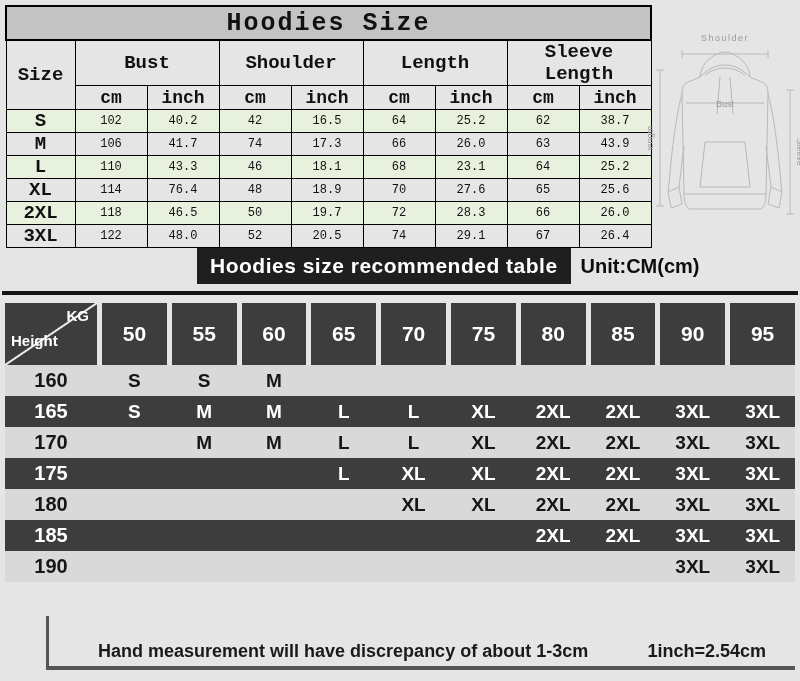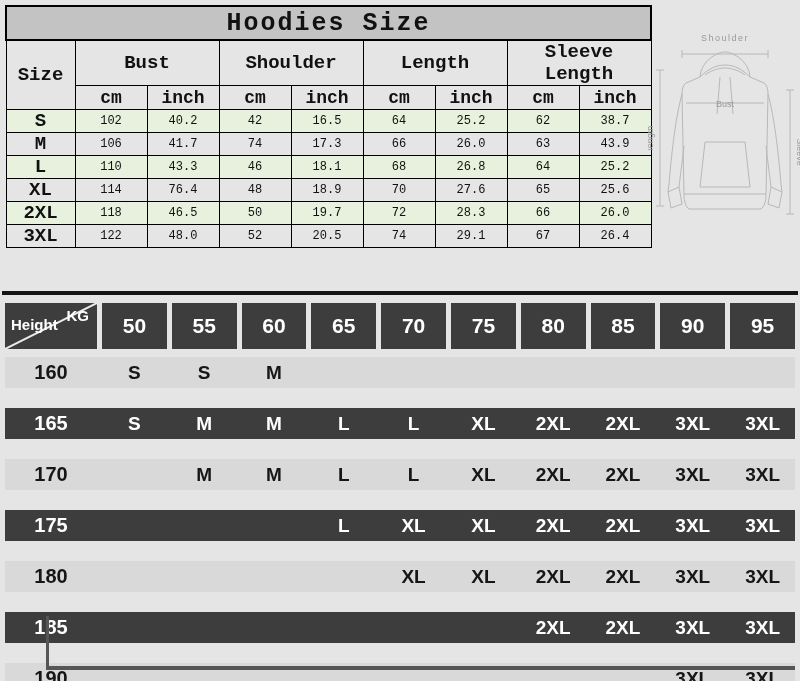--- a/index.html
+++ b/index.html
@@ -36,34 +36,34 @@
   #rec-title-box {
     background:#1f1f1f; color:#fff; font-size:21px; font-weight:bold;
     padding:6px 13px; letter-spacing:0.5px; white-space:nowrap;
   }
   #unit-label { font-size:20px; font-weight:bold; color:#0d0d0d; white-space:nowrap; }
 
   #divider { position:absolute; left:2px; top:291px; width:796px; height:4px; background:#151515; }
 
   
   #rec-table { position:absolute; left:5px; top:303px; width:790px; }
-  .rec-head { display:flex; gap:5px; height:46px; margin-bottom:8px; }
+  .rec-head { display:flex; gap:5px; height:62px; margin-bottom:0; }
   .corner-cell {
     position:relative; width:92px; background:#3d3d3d; flex:none;
     background-image:linear-gradient(to bottom right,
       transparent calc(50% - 1.5px), #ececec calc(50% - 0.5px),
       #ececec calc(50% + 0.5px), transparent calc(50% + 1.5px));
   }
   .corner-kg { position:absolute; top:4px; right:8px; color:#fff; font-size:15px; font-weight:bold; }
   .corner-height { position:absolute; bottom:16px; left:6px; color:#fff; font-size:15px; font-weight:bold; }
   .wcell {
     flex:1; background:#3d3d3d; color:#fff; font-size:21px; font-weight:bold;
     display:flex; align-items:center; justify-content:center;
   }
-  .rrow { display:flex; gap:5px; height:31px; margin-bottom:20px; align-items:center; }
+  .rrow { display:flex; gap:5px; height:31px; margin-bottom:0; align-items:center; }
   .rrow.light { background:#d9d9d9; color:#161616; }
   .rrow.dark  { background:#3d3d3d; color:#ffffff; }
   .hcell { width:92px; flex:none; text-align:center; font-size:20px; font-weight:bold; }
   .scell { flex:1; text-align:center; font-size:19px; font-weight:bold; }
 
   
   #fn-vline { position:absolute; left:46px; top:616px; width:3px; height:53px; background:#565656; }
   #fn-hline { position:absolute; left:46px; top:666px; width:749px; height:4px; background:#565656; }
   #fn-text {
     position:absolute; left:98px; top:641px; width:668px;
@@ -133,21 +133,21 @@
           <td>63</td>
           <td>43.9</td>
         </tr>
         <tr class="green">
           <td class="t1-size">L</td>
           <td>110</td>
           <td>43.3</td>
           <td>46</td>
           <td>18.1</td>
           <td>68</td>
-          <td>26.8</td>
+          <td>23.1</td>
           <td>64</td>
           <td>25.2</td>
         </tr>
         <tr>
           <td class="t1-size">XL</td>
           <td>114</td>
           <td>76.4</td>
           <td>48</td>
           <td>18.9</td>
           <td>70</td>
@@ -220,20 +220,24 @@
       <line x1="38" y1="79" x2="116" y2="79"></line>
     </g>
     <g fill="#9a9a9a" font-size="9" font-family="Liberation Sans, sans-serif">
       <text x="77" y="17" text-anchor="middle" letter-spacing="1.5">Shoulder</text>
       <text x="5" y="114" text-anchor="middle" transform="rotate(-90 5 114)">length</text>
       <text x="77" y="83" text-anchor="middle">Bust</text>
       <text x="149" y="128" text-anchor="middle" transform="rotate(90 149 128)">Sleeve</text>
     </g>
   </svg>
 
+  <div id="rec-title-row">
+    <div id="rec-title-box">Hoodies size recommended table</div>
+    <div id="unit-label">Unit:CM(cm)</div>
+  </div>
 
   <div id="divider"></div>
 
   <div id="rec-table">
     <div class="rec-head">
       <div class="corner-cell">
         <span class="corner-kg">KG</span>
         <span class="corner-height">Height</span>
       </div>
 
@@ -329,14 +333,18 @@
           <div class="scell"></div>
           <div class="scell"></div>
           <div class="scell">3XL</div>
           <div class="scell">3XL</div>
         </div>
       </div>
   </div>
 
   <div id="fn-vline"></div>
   <div id="fn-hline"></div>
+  <div id="fn-text">
+    <span>Hand measurement will have discrepancy of about 1-3cm</span>
+    <span>1inch=2.54cm</span>
+  </div>
 
 </div>
 
 </body></html>

